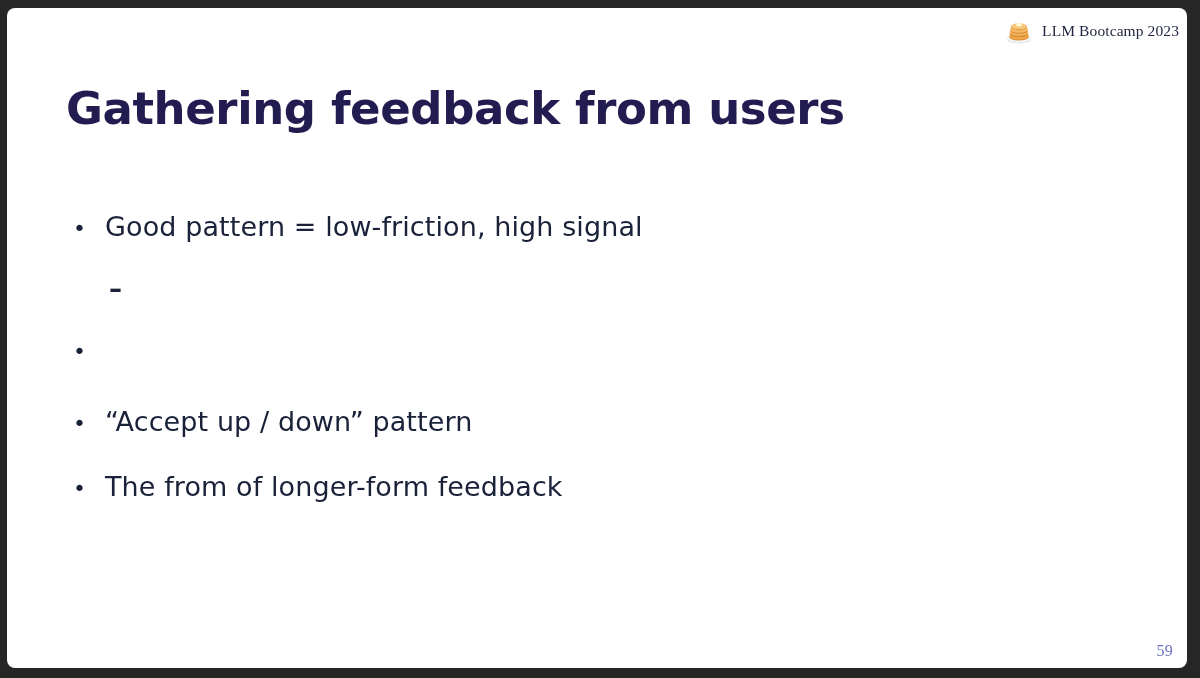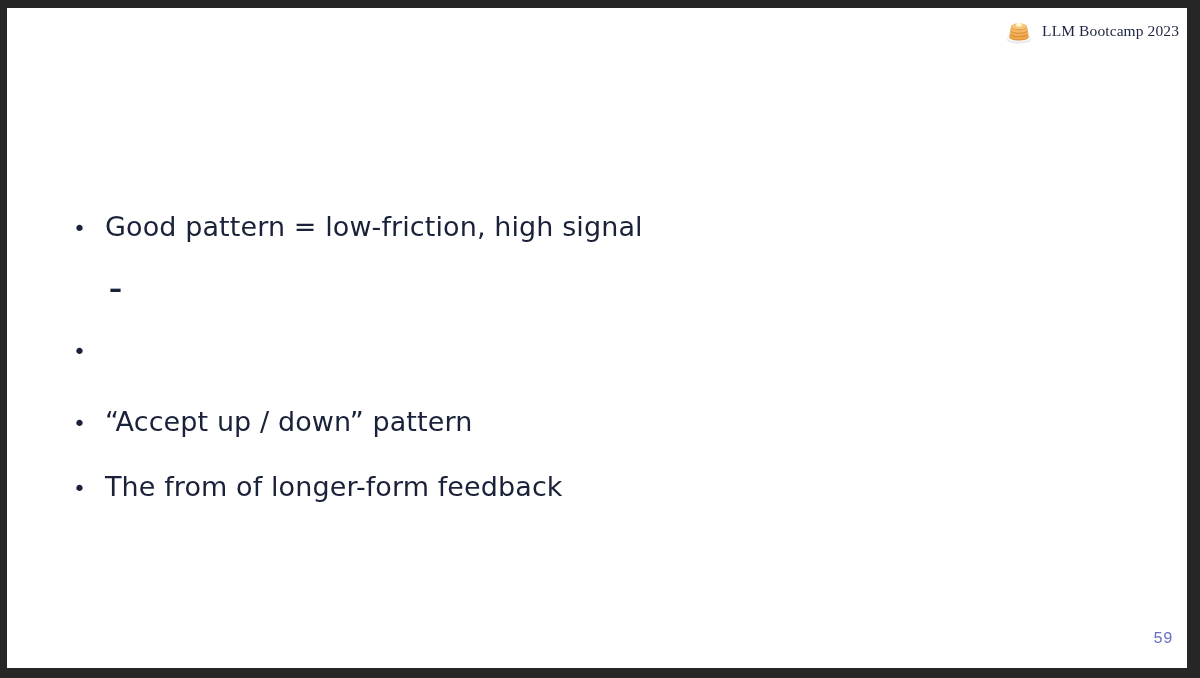--- a/index.html
+++ b/index.html
@@ -27,20 +27,21 @@
   
   #slide-canvas {
     position: absolute;
     left: 7px;
     top: 8px;
     width: 1180px;
     height: 660px;
     background: #ffffff;
     box-sizing: border-box;
     overflow: hidden;
+    border-radius: 8px;
   }
 
   
   .brand {
     position: absolute;
     right: 8px;
     top: 8px;
     display: flex;
     align-items: center;
     gap: 8px;
@@ -115,22 +116,22 @@
   .bullet-text {
     flex: 0 1 auto;
     letter-spacing: 0.1px;
     white-space: nowrap;
   }
 
   
   .page-number {
     position: absolute;
     right: 14px;
-    bottom: 20px;
-    font-family: Liberation Mono, monospace;
+    bottom: 8px;
+    font-family: Liberation Serif, serif;
     font-size: 16px;
     color: #6a6fc4;
     letter-spacing: 0.3px;
   }
 </style>
 </head>
 <body>
 
 <div id="slide-frame">
   <div id="slide-canvas">
@@ -149,20 +150,21 @@
         <ellipse cx="32" cy="28.8" rx="19" ry="6.8" fill="#f4ba6a"></ellipse>
         <ellipse cx="32" cy="24" rx="17.5" ry="6.4" fill="#dd9438"></ellipse>
         <ellipse cx="32" cy="22" rx="17.5" ry="6.4" fill="#f7c57c"></ellipse>
 
         <ellipse cx="32" cy="19.5" rx="6.2" ry="3.4" fill="#fde9a9"></ellipse>
         <ellipse cx="32" cy="18.4" rx="6.2" ry="3.4" fill="#fff6d2"></ellipse>
       </svg>
       <span class="brand-text">LLM Bootcamp 2023</span>
     </div>
 
+    <h1 class="slide-title">Gathering feedback from users</h1>
 
     <div class="bullet-list">
 
       <div class="bullet-row level-1">
         <span class="bullet-marker">•</span>
         <span class="bullet-text">Good pattern = low-friction, high signal</span>
       </div>
 
       <div class="bullet-row level-2">
         <span class="bullet-marker">–</span>

